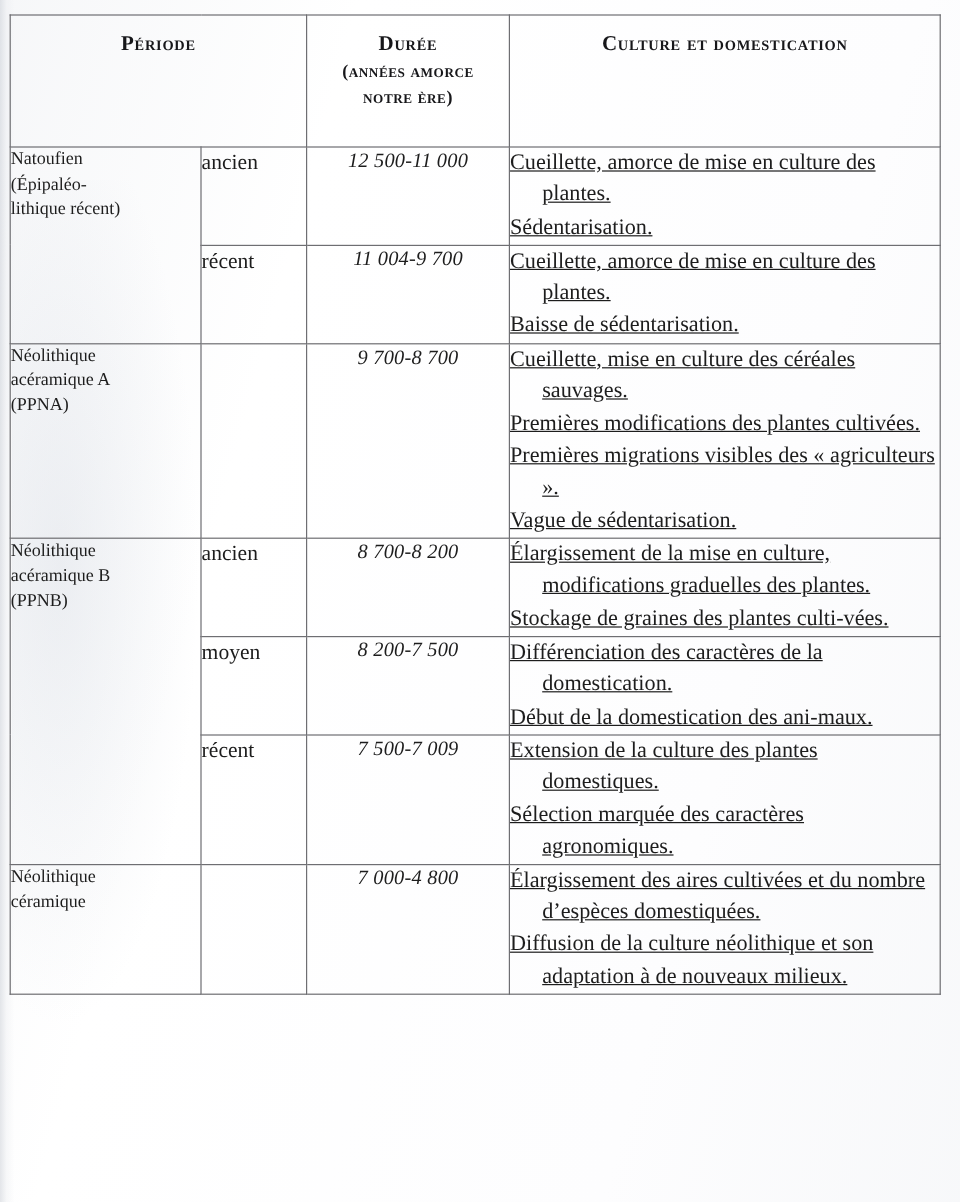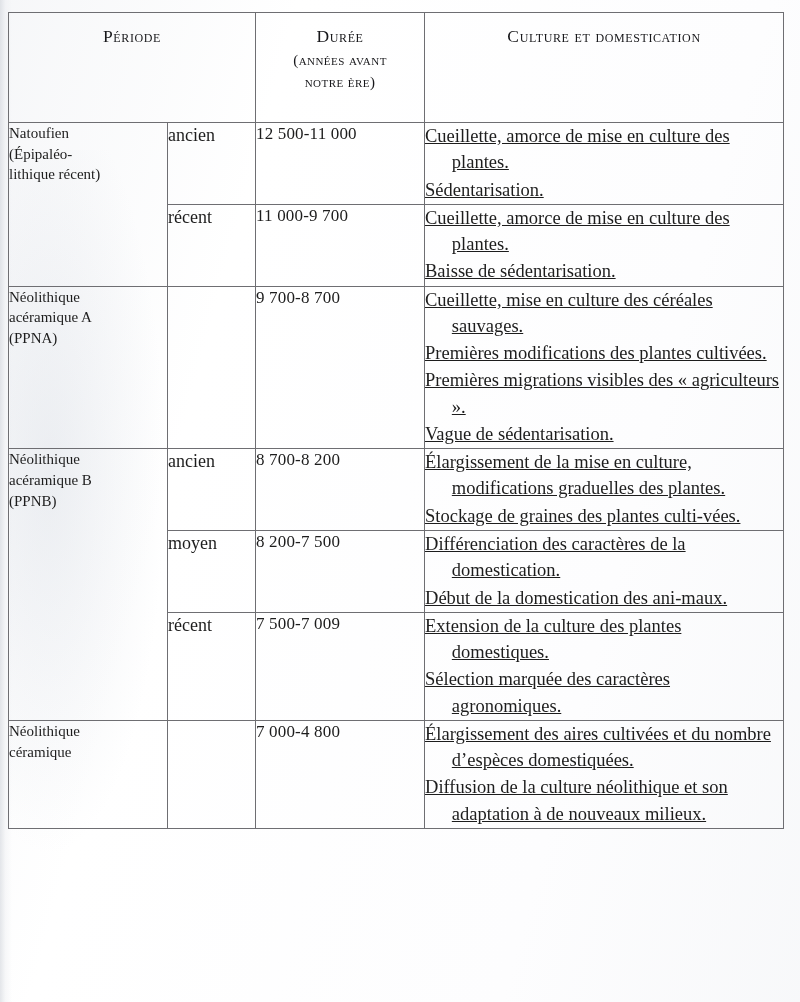--- a/index.html
+++ b/index.html
@@ -60,21 +60,21 @@
     background-color: #d5d6d8;
     background-image:
       repeating-linear-gradient(0deg, rgba(255,255,255,0.42) 0px, rgba(255,255,255,0.42) 1px, rgba(150,152,158,0.16) 1px, rgba(150,152,158,0.16) 2px),
       repeating-linear-gradient(90deg, rgba(255,255,255,0.34) 0px, rgba(255,255,255,0.34) 1px, rgba(150,152,158,0.14) 1px, rgba(150,152,158,0.14) 2px);
     height: 109px;
     text-align: center;
     vertical-align: top;
   }
   .hd-text {
     font-variant: small-caps;
-    font-weight: normal;
+    font-weight: bold;
     letter-spacing: 0.035em;
     color: #17171a;
     line-height: 1.30;
     padding-top: 12px;
     font-size: 17.5px;
   }
   .hd-text .sub {
     display: block;
     font-size: 15px;
     letter-spacing: 0.03em;
@@ -90,23 +90,24 @@
   }
   td.phase {
     font-size: 18px;
     line-height: 1.35;
     padding: 10px 6px 10px 12px;
   }
   td.duration {
     font-size: 17px;
     line-height: 1.35;
     padding: 11px 8px 10px 8px;
-    text-align: left;
+    text-align: center;
     letter-spacing: 0.01em;
     font-variant-numeric: oldstyle-nums;
+    font-style: italic;
   }
   td.culture {
     font-size: 18.5px;
     line-height: 1.42;
     padding: 8px 12px 10px 12px;
   }
   td.culture .ln {
     display: block;
     padding-left: 1.45em;
     text-indent: -1.45em;
@@ -129,21 +130,21 @@
   </colgroup>
 
   <thead>
     <tr>
       <th colspan="2">
         <div class="hd-text">Période</div>
       </th>
       <th>
         <div class="hd-text">
           <span>Durée</span>
-          <span class="sub">(années avant</span>
+          <span class="sub">(années amorce</span>
           <span class="sub">notre ère)</span>
         </div>
       </th>
       <th>
         <div class="hd-text">Culture et domestication</div>
       </th>
     </tr>
   </thead>
 
   <tbody id="table-body">
@@ -153,21 +154,21 @@
 lithique récent)</td>
         <td class="phase">ancien</td>
         <td class="duration">12 500-11 000</td>
         <td class="culture">
           <span class="ln">Cueillette, amorce de mise en culture des plantes.</span>
           <span class="ln">Sédentarisation.</span>
         </td>
       </tr>
       <tr>
         <td class="phase">récent</td>
-        <td class="duration">11 000-9 700</td>
+        <td class="duration">11 004-9 700</td>
         <td class="culture">
           <span class="ln">Cueillette, amorce de mise en culture des plantes.</span>
           <span class="ln">Baisse de sédentarisation.</span>
         </td>
       </tr>
       <tr>
         <td class="period" rowspan="1">Néolithique
 acéramique A
 (PPNA)</td>
         <td class="phase"></td>

